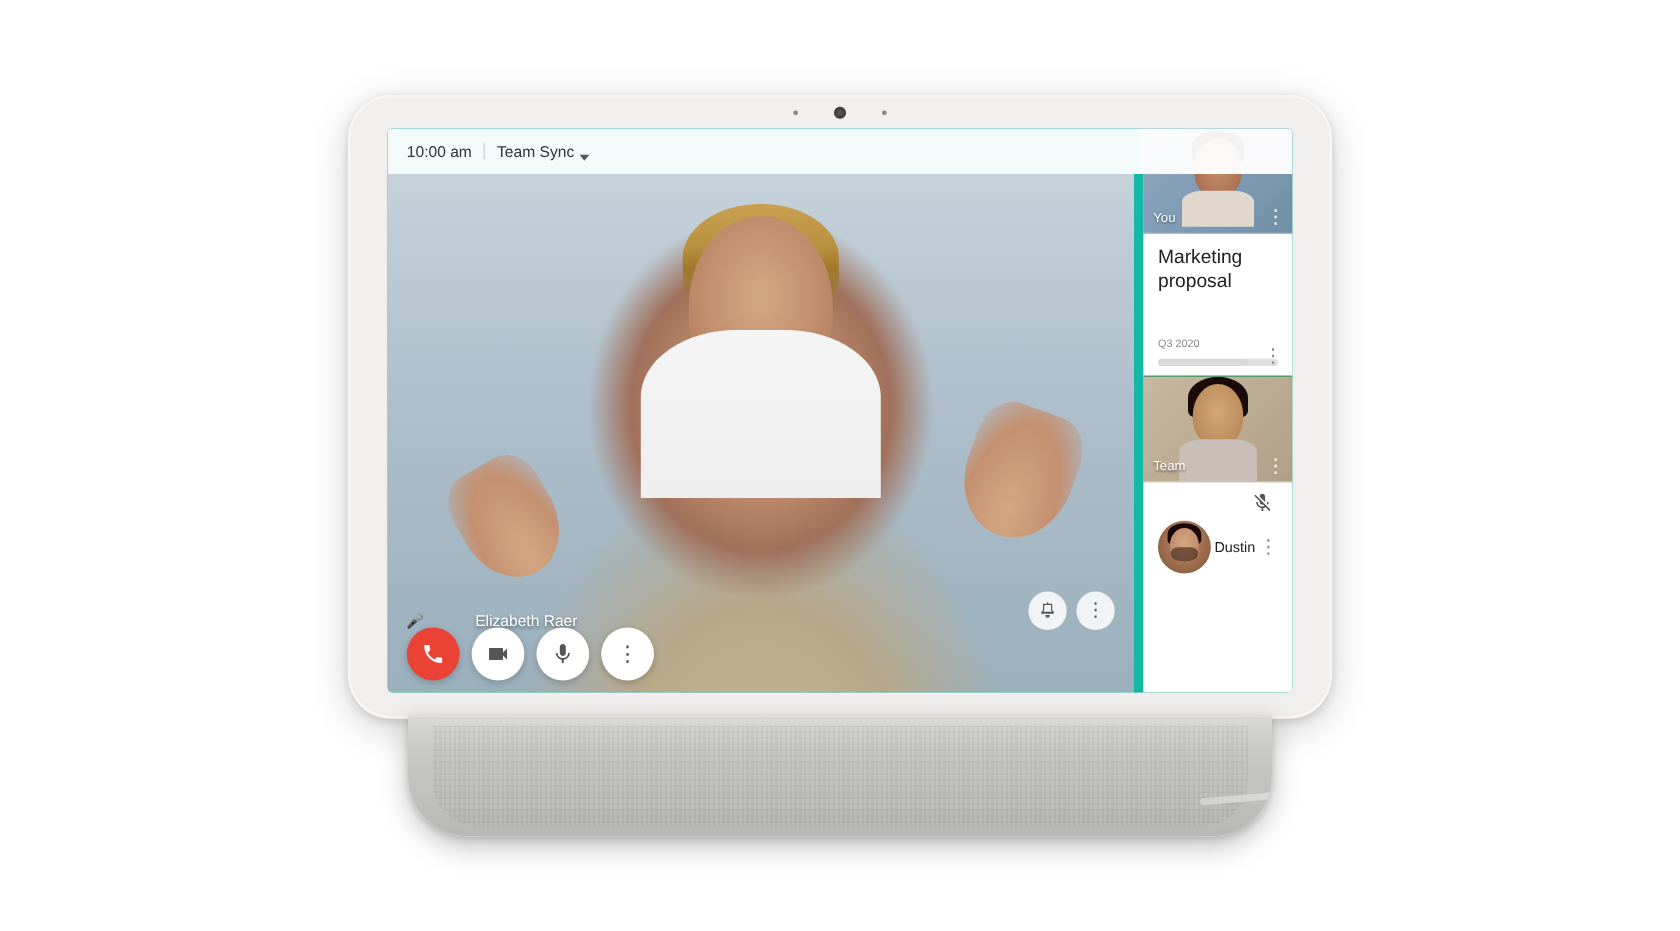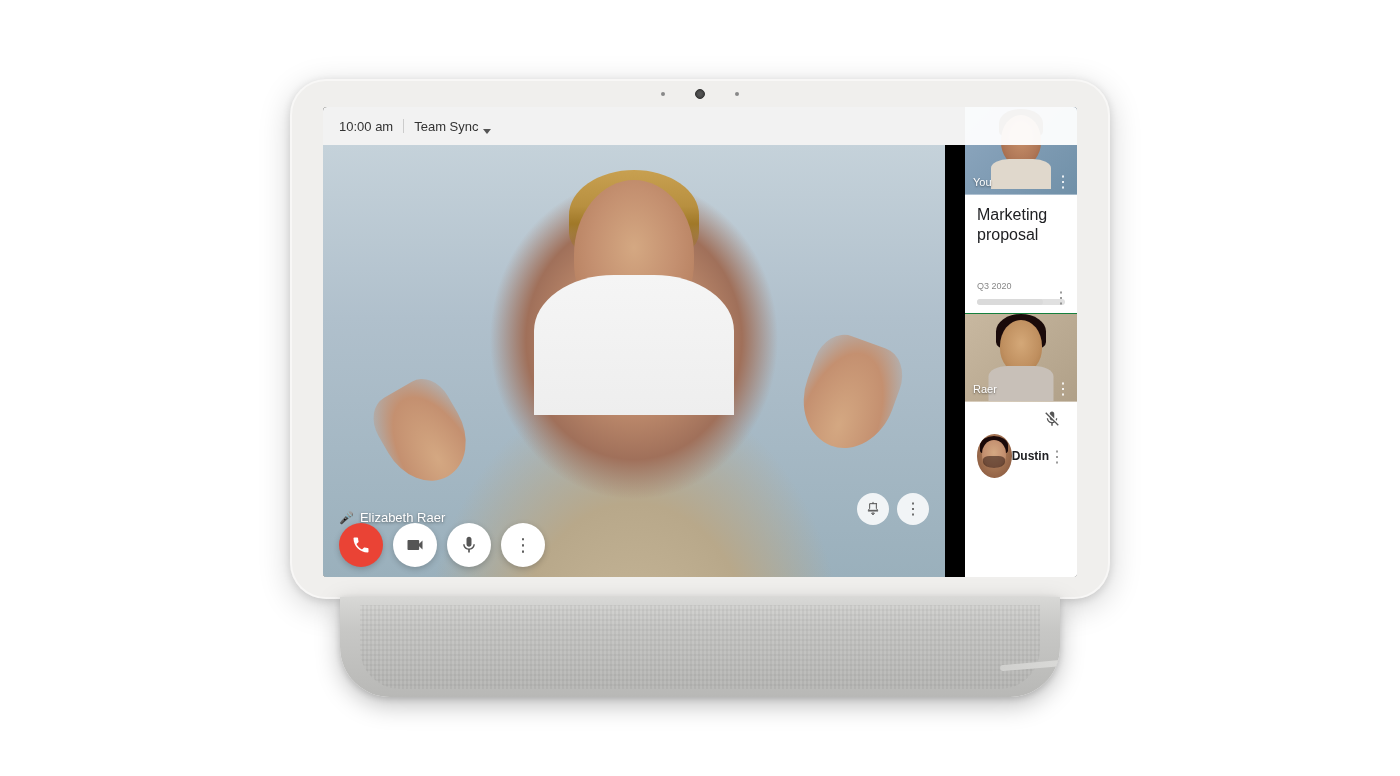--- a/index.html
+++ b/index.html
@@ -60,21 +60,21 @@
       background: #555;
       border-radius: 50%;
       border: 1px solid #333;
       box-shadow: inset 0 0 3px rgba(0,0,0,0.5);
     }
 
     
     .screen {
       width: 754px;
       height: 470px;
-      background: #000000;
+      background: #14b8a6;
       border-radius: 4px;
       overflow: hidden;
       position: relative;
       box-shadow: inset 0 0 0 1px rgba(0,0,0,0.1);
       margin-top: 10px;
     }
 
     
     .screen-header {
       position: absolute;
@@ -227,20 +227,21 @@
     }
     .mic-icon-small {
       color: white;
       font-size: 12px;
     }
     .speaker-text {
       color: white;
       font-size: 13px;
       font-weight: 500;
       text-shadow: 0 1px 3px rgba(0,0,0,0.5);
+      margin-left: 36px;
     }
 
     
     .video-controls {
       position: absolute;
       bottom: 10px;
       left: 16px;
       right: 16px;
       display: flex;
       align-items: center;
@@ -283,21 +284,21 @@
       align-items: center;
       justify-content: center;
       cursor: pointer;
     }
 
     
     .right-sidebar {
       position: absolute;
       top: 0;
       right: 0;
-      width: 112px;
+      width: 124px;
       height: 470px;
       background: white;
       display: flex;
       flex-direction: column;
       gap: 0;
     }
 
     
     .participant-tile {
       position: relative;
@@ -505,21 +506,21 @@
       top: 22px;
       transform: translateX(-50%);
       width: 22px;
       height: 12px;
       background: rgba(30,10,5,0.5);
       border-radius: 30% 30% 50% 50%;
     }
     .dustin-name {
       font-size: 12px;
       color: #202124;
-      font-weight: 700;
+      font-weight: 400;
     }
     .dustin-more {
       color: #888;
       font-size: 16px;
       cursor: pointer;
     }
 
     
     .device-base {
       width: 720px;
@@ -670,21 +671,21 @@
           </div>
           <span class="proposal-more">⋮</span>
         </div>
 
         <div class="participant-tile lani-tile">
           <div class="lani-person">
             <div class="lani-hair"></div>
             <div class="lani-head"></div>
             <div class="lani-body"></div>
           </div>
-          <span class="participant-tile-label">Raer</span>
+          <span class="participant-tile-label">Team</span>
           <span class="tile-more-btn">⋮</span>
         </div>
 
         <div class="dustin-section">
 
           <div class="mute-icon">
             <svg viewBox="0 0 24 24" width="18" height="18">
               <path d="M19 11h-1.7c0 .74-.16 1.43-.43 2.05l1.23 1.23c.56-.98.9-2.09.9-3.28zm-4.02.17c0-.06.02-.11.02-.17V5c0-1.66-1.34-3-3-3S9 3.34 9 5v.18l5.98 5.99zM4.27 3L3 4.27l6.01 6.01V11c0 1.66 1.33 3 2.99 3 .22 0 .44-.03.65-.08l1.66 1.66c-.71.33-1.5.52-2.31.52-2.76 0-5.3-2.1-5.3-5.1H5c0 3.41 2.72 6.23 6 6.72V21h2v-3.28c.91-.13 1.77-.45 2.54-.9L19.73 21 21 19.73 4.27 3z" fill="#555"></path>
             </svg>
           </div>

